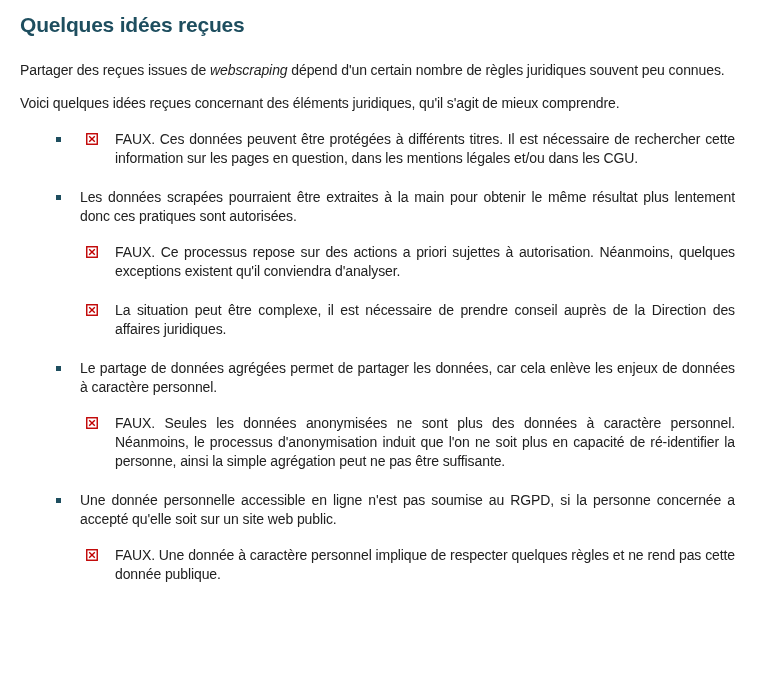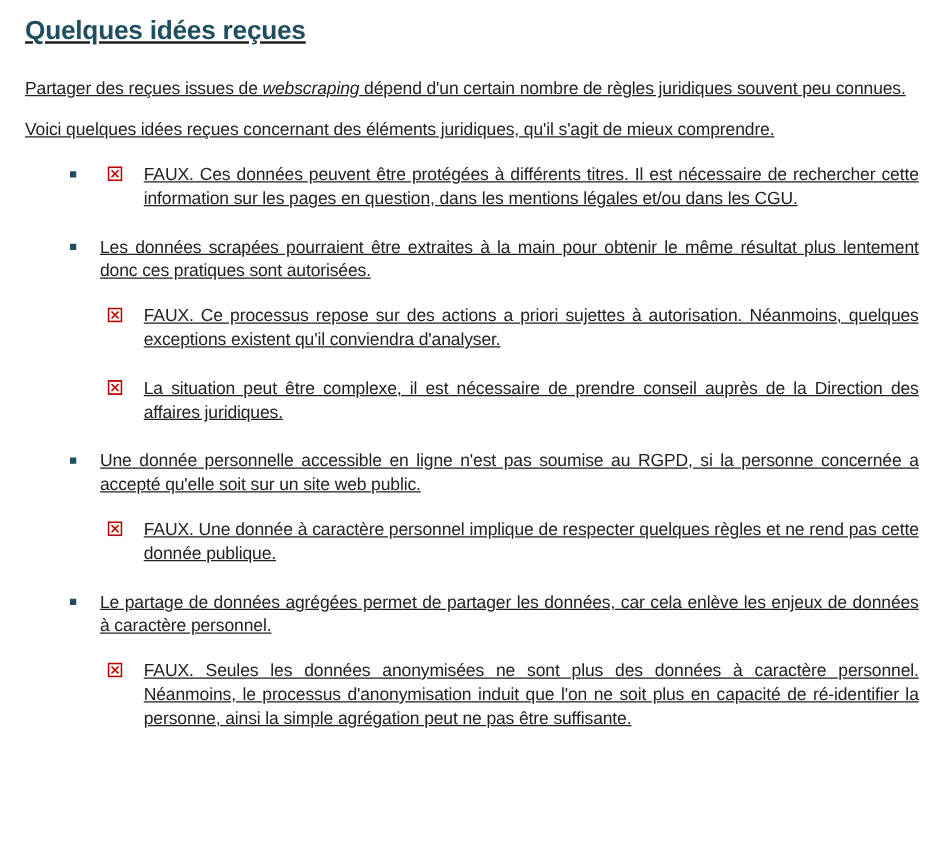--- a/index.html
+++ b/index.html
@@ -15,21 +15,20 @@
     font-size: 14px;
     line-height: 19px;
     color: #212121;
     letter-spacing: -0.1px;
   }
   .page {
     box-sizing: border-box;
     width: 757px;
     height: 527px;
     padding: 12px 22px 0 20px;
-    text-decoration: underline;
   }
   h1.doc-title {
     margin: 0;
     font-size: 21px;
     line-height: 26px;
     font-weight: 700;
     color: #1e4e5f;
     letter-spacing: -0.2px;
   }
   p.intro {
@@ -124,43 +123,43 @@
               <path d="M3.2 3.2 L8.8 8.8 M8.8 3.2 L3.2 8.8" stroke="#c00000" stroke-width="1.4" fill="none"></path>
             </svg>
           </span>
         <span>La situation peut être complexe, il est nécessaire de prendre conseil auprès de la Direction des affaires juridiques.</span>
       </div>
     </div>
 
     <div class="item">
       <div class="claim">
         <span class="bullet"></span>
+        <span>Le partage de données agrégées permet de partager les données, car cela enlève les enjeux de données à caractère personnel.</span>
+      </div>
+      <div class="sub">
+        <span class="cross-box">
+            <svg width="12" height="12" viewBox="0 0 12 12">
+              <rect x="0.75" y="0.75" width="10.5" height="10.5" fill="none" stroke="#c00000" stroke-width="1.4"></rect>
+              <path d="M3.2 3.2 L8.8 8.8 M8.8 3.2 L3.2 8.8" stroke="#c00000" stroke-width="1.4" fill="none"></path>
+            </svg>
+          </span>
+        <span>FAUX. Seules les données anonymisées ne sont plus des données à caractère personnel. Néanmoins, le processus d'anonymisation induit que l'on ne soit plus en capacité de ré-identifier la personne, ainsi la simple agrégation peut ne pas être suffisante.</span>
+      </div>
+    </div>
+
+    <div class="item">
+      <div class="claim">
+        <span class="bullet"></span>
         <span>Une donnée personnelle accessible en ligne n'est pas soumise au RGPD, si la personne concernée a accepté qu'elle soit sur un site web public.</span>
       </div>
       <div class="sub">
         <span class="cross-box">
             <svg width="12" height="12" viewBox="0 0 12 12">
               <rect x="0.75" y="0.75" width="10.5" height="10.5" fill="none" stroke="#c00000" stroke-width="1.4"></rect>
               <path d="M3.2 3.2 L8.8 8.8 M8.8 3.2 L3.2 8.8" stroke="#c00000" stroke-width="1.4" fill="none"></path>
             </svg>
           </span>
         <span>FAUX. Une donnée à caractère personnel implique de respecter quelques règles et ne rend pas cette donnée publique.</span>
       </div>
     </div>
 
-    <div class="item">
-      <div class="claim">
-        <span class="bullet"></span>
-        <span>Le partage de données agrégées permet de partager les données, car cela enlève les enjeux de données à caractère personnel.</span>
-      </div>
-      <div class="sub">
-        <span class="cross-box">
-            <svg width="12" height="12" viewBox="0 0 12 12">
-              <rect x="0.75" y="0.75" width="10.5" height="10.5" fill="none" stroke="#c00000" stroke-width="1.4"></rect>
-              <path d="M3.2 3.2 L8.8 8.8 M8.8 3.2 L3.2 8.8" stroke="#c00000" stroke-width="1.4" fill="none"></path>
-            </svg>
-          </span>
-        <span>FAUX. Seules les données anonymisées ne sont plus des données à caractère personnel. Néanmoins, le processus d'anonymisation induit que l'on ne soit plus en capacité de ré-identifier la personne, ainsi la simple agrégation peut ne pas être suffisante.</span>
-      </div>
-    </div>
-
   </div>
 </div>
 
 </body></html>

